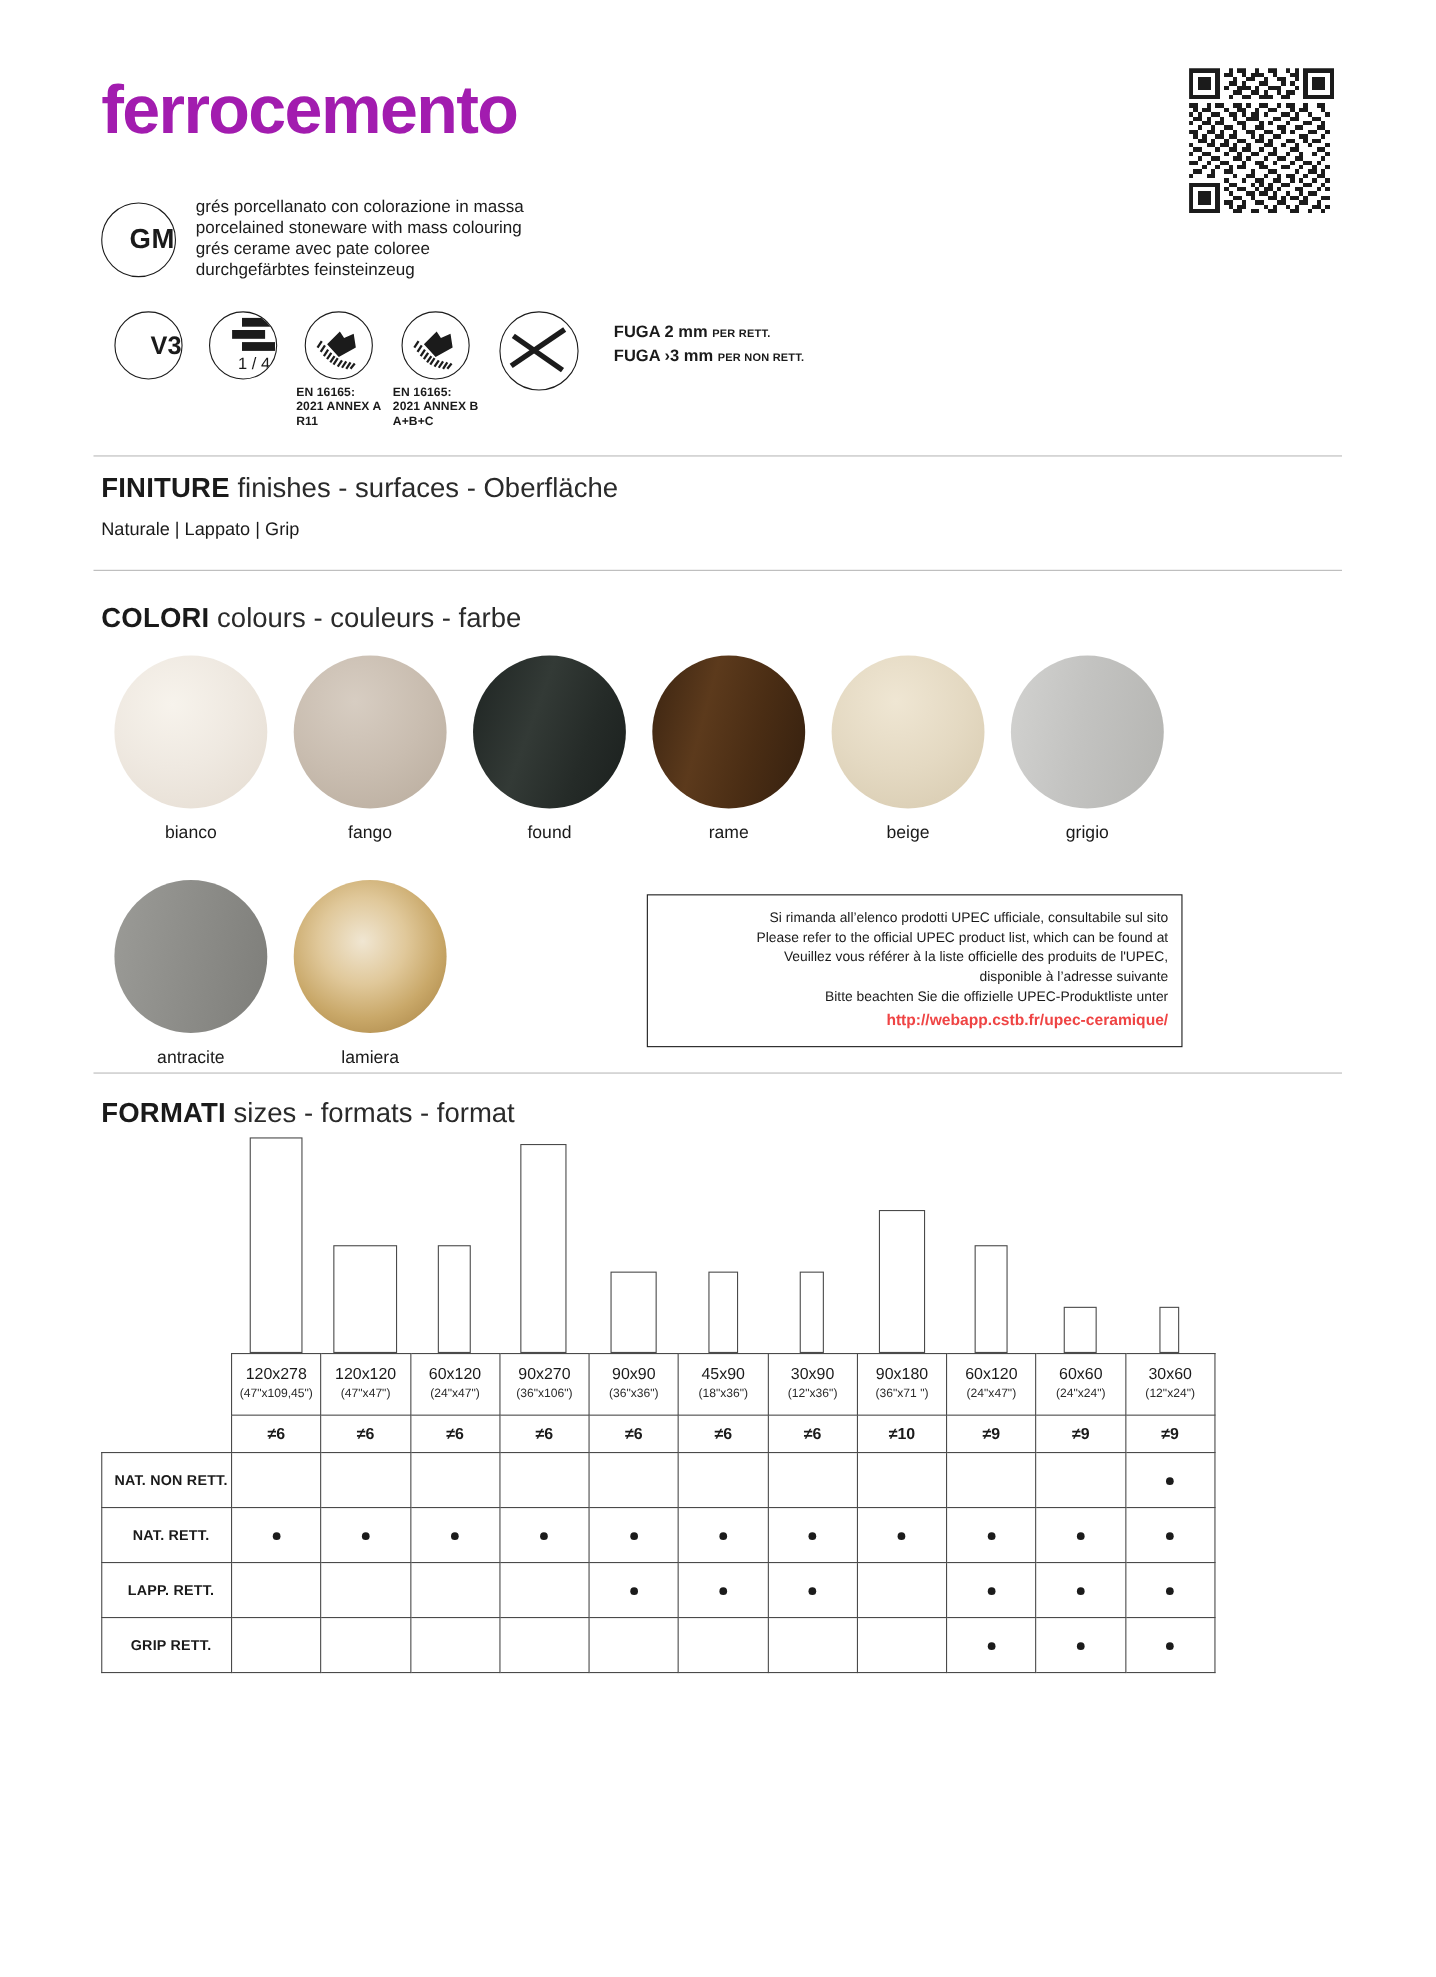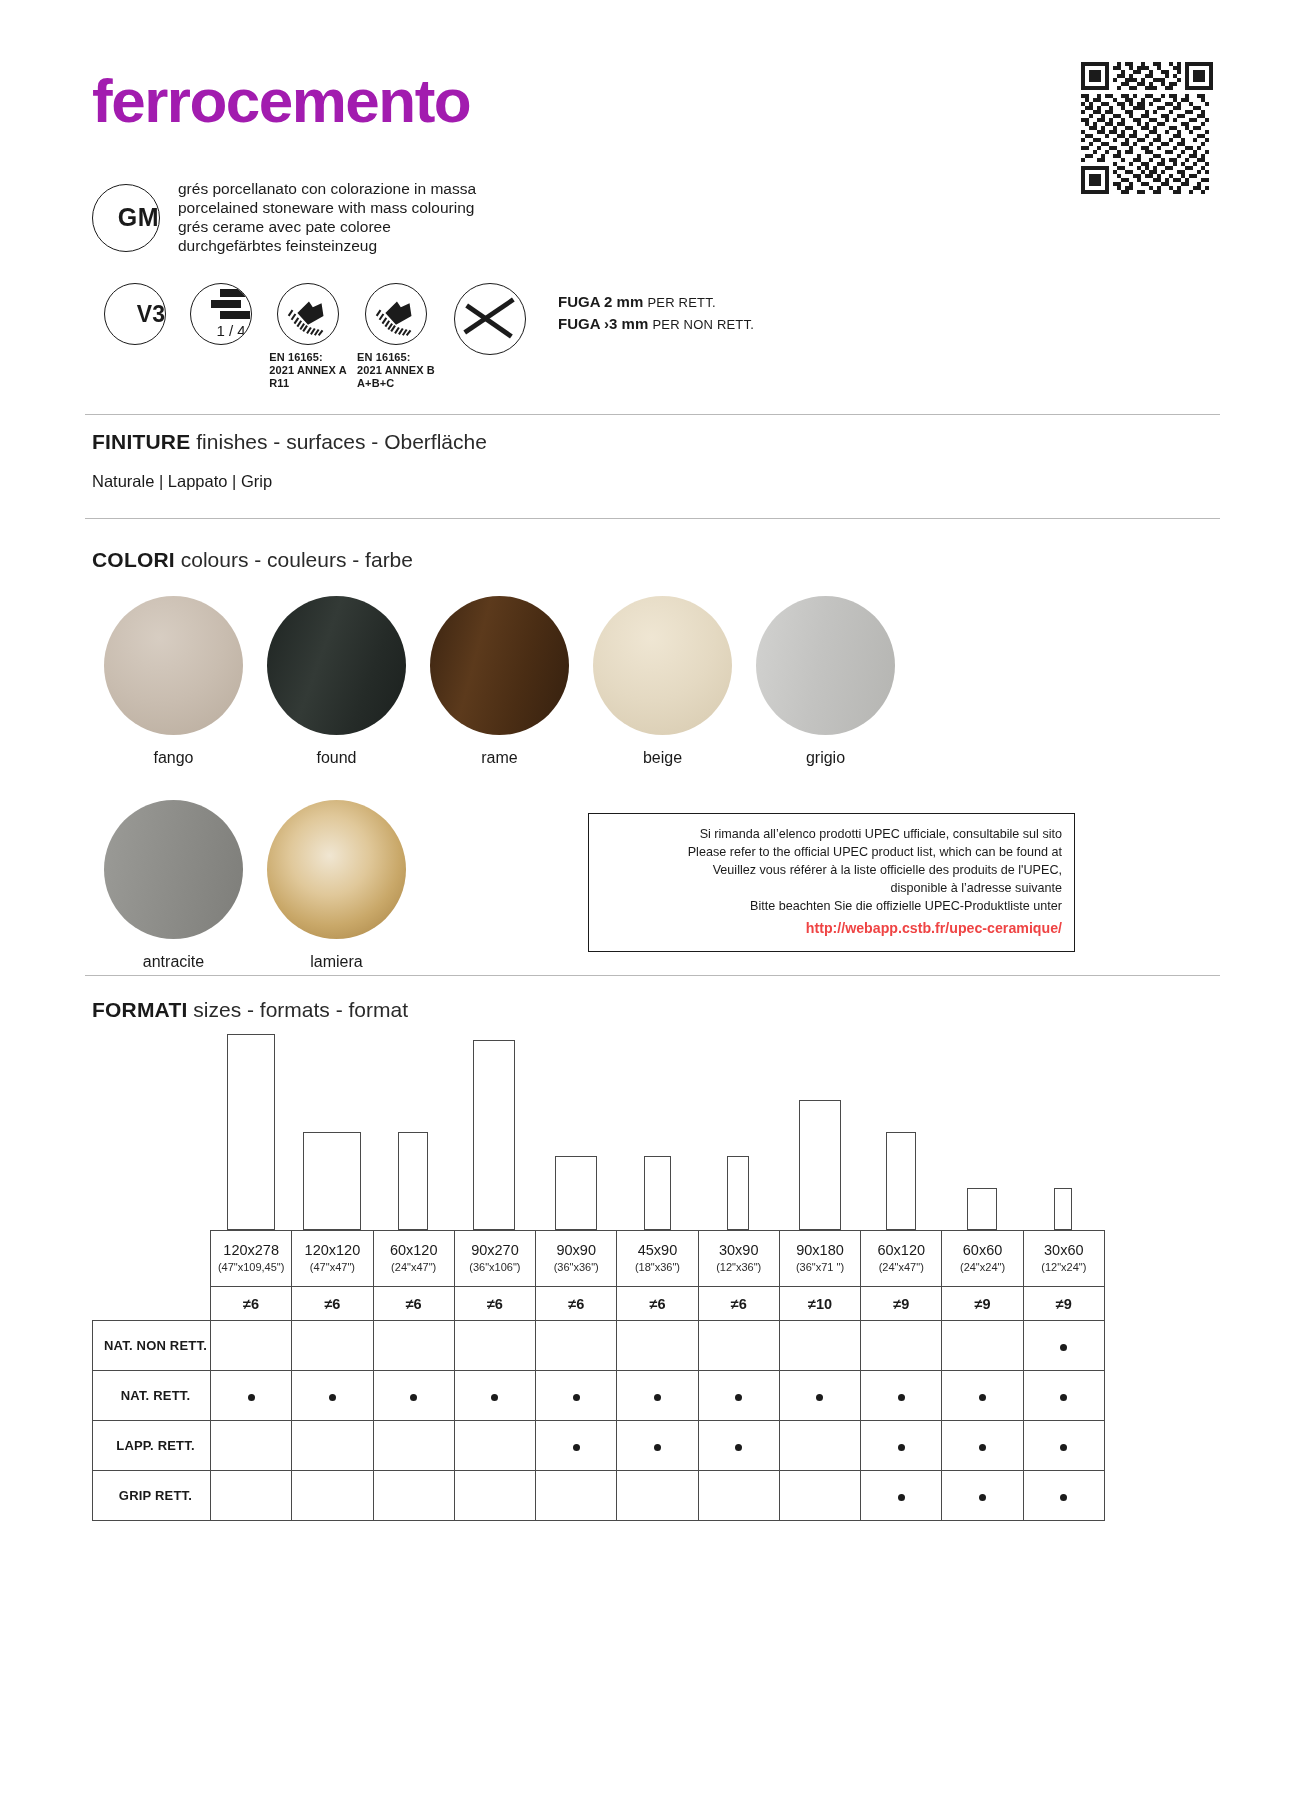--- a/index.html
+++ b/index.html
@@ -40,27 +40,27 @@
   .circ-ico { width:62px; height:62px; position:relative; overflow:hidden; }
   .ico-cap {
     margin-top:6px; font-size:11px; line-height:1.2; 
     font-weight:bold; letter-spacing:0.1px;
   }
   .frac { font-size:15px; font-weight:500; margin-top:1px; }
   .brick { width:30px; height:8px; background:#1b1b1b; margin:1.5px 0; }
   .brick.a { margin-left:8px; }
   .brick.b { margin-right:10px; }
   .fuga { margin-left:18px; padding-top:8px; font-size:15px; line-height:1.45; font-weight:bold; }
-  .fuga .sm { font-size:13px; font-weight:normal; letter-spacing:0.2px; }
+  .fuga .sm { font-size:10px; font-weight:bold; letter-spacing:0.2px; }
 
   
   .rule { position:absolute; left:85px; width:1135px; height:1px; background:#b9b9b9; }
 
   
-  .sec-h { position:absolute; left:92px; font-size:21px;text-align:right; }
+  .sec-h { position:absolute; left:92px; font-size:25px;text-align:right; }
   .sec-h b { font-weight:bold; letter-spacing:0.2px; }
   .sec-h span { font-weight:400; color:#2a2a2a; }
   .sub-line { position:absolute; left:92px; font-size:16.5px; font-weight:500; }
 
   
   .colors { position:absolute; left:92px; top:596px; width:1130px; }
   .crow { display:flex; }
   .cslot { width:163px; display:flex; flex-direction:column; align-items:center; }
   .swatch { width:139px; height:139px; border-radius:50%; }
   .cname { margin-top:14px; font-size:16px; font-weight:500; }
@@ -475,20 +475,24 @@
   <div class="sub-line" style="top:472px;">Naturale | Lappato | Grip</div>
 
   <div class="sec-h" style="top:548px;">
     <b>COLORI</b>
     <span>colours - couleurs - farbe</span>
   </div>
 
   <div class="colors">
     <div class="crow">
       <div class="cslot">
+        <div class="swatch" style="background:radial-gradient(circle at 38% 32%, #f7f3ec 0%, #efe9e1 45%, #e4dbd0 100%);"></div>
+        <div class="cname">bianco</div>
+      </div>
+      <div class="cslot">
         <div class="swatch" style="background:radial-gradient(circle at 40% 30%, #d7cdc2 0%, #c9bdb0 50%, #b8ab9c 100%);"></div>
         <div class="cname">fango</div>
       </div>
       <div class="cslot">
         <div class="swatch" style="background:linear-gradient(110deg,#1e2422 0%,#333a36 40%,#252b28 70%,#1b201e 100%);"></div>
         <div class="cname">found</div>
       </div>
       <div class="cslot">
         <div class="swatch" style="background:linear-gradient(105deg,#3b2411 0%,#5c3a1c 35%,#4a2d14 65%,#35200f 100%);"></div>
         <div class="cname">rame</div>

